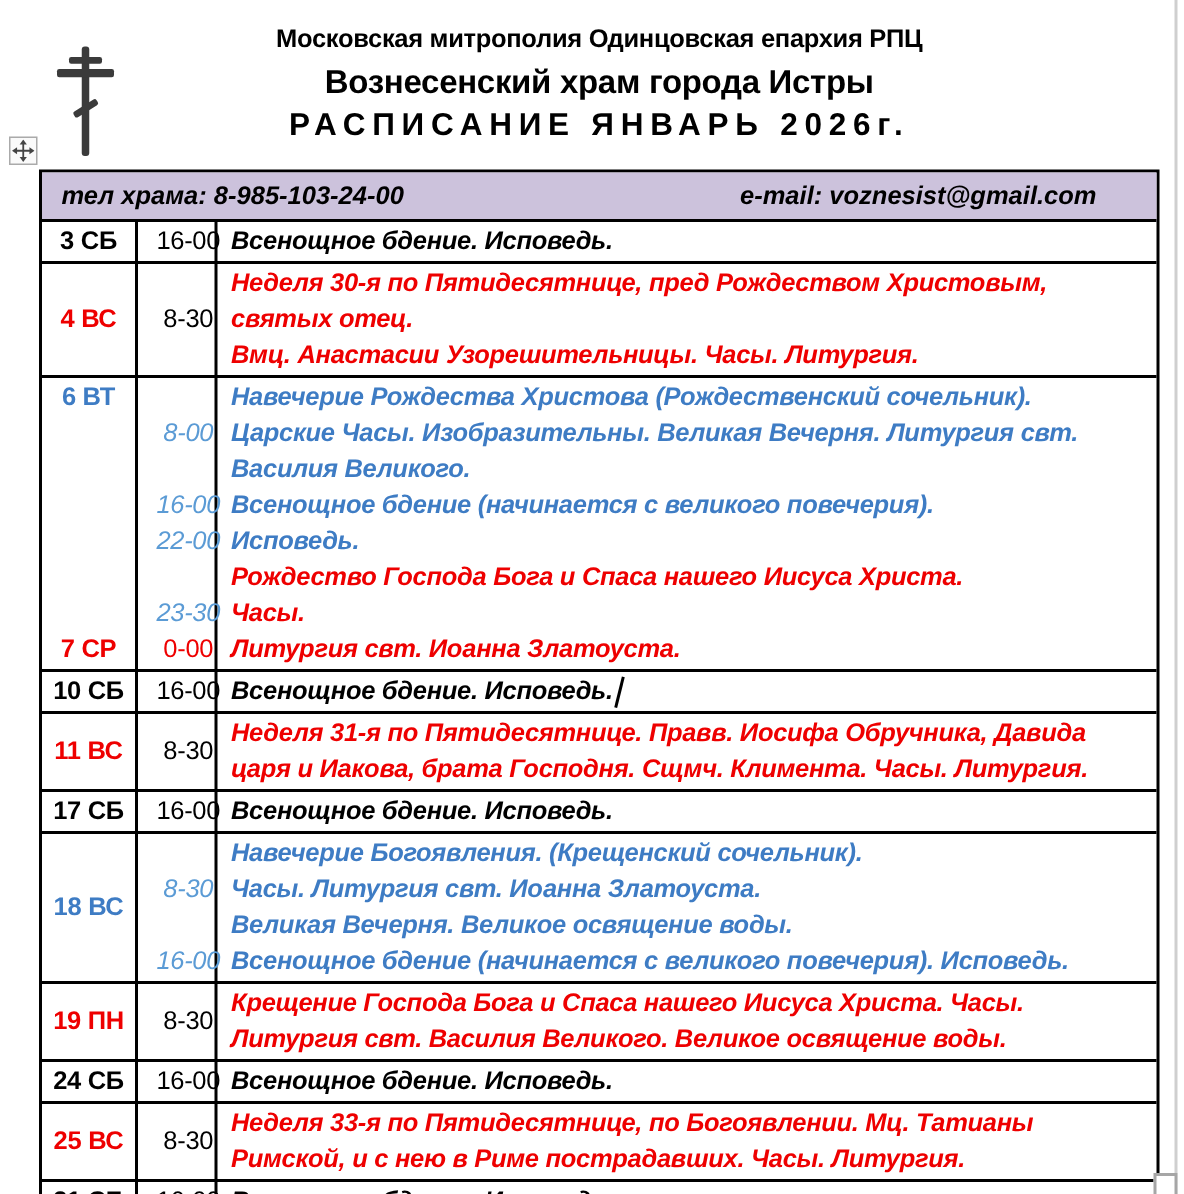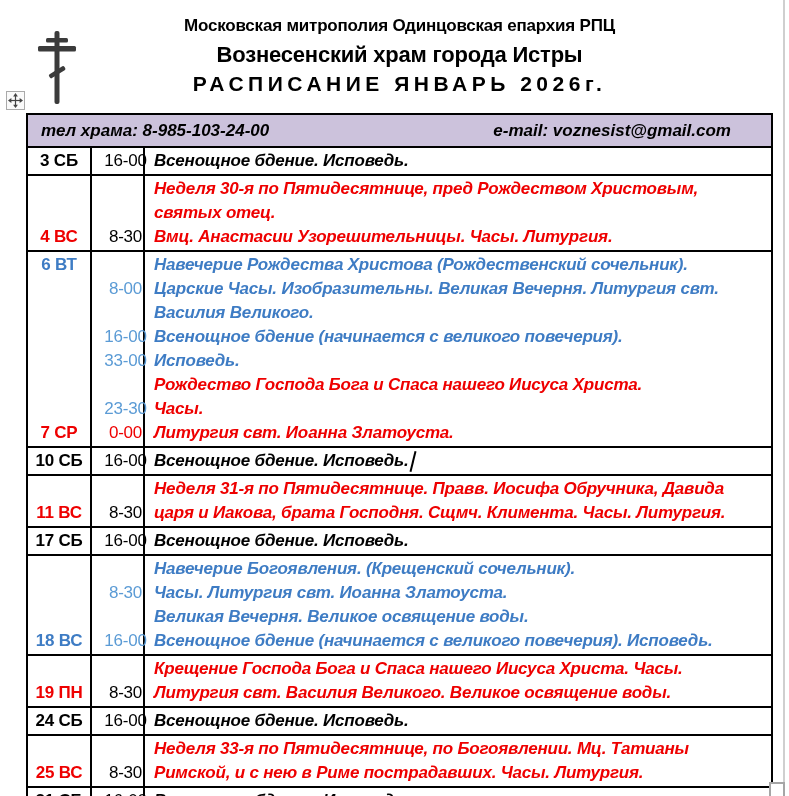--- a/index.html
+++ b/index.html
@@ -23,32 +23,32 @@
 
   
   .sched { position: absolute; left: 26px; top: 113px; width: 747px; border: 2px solid var(--border); background: #fff; }
 
   .contact { height: 33px; background: var(--purple-bar); border-bottom: 2px solid var(--border);
     display: flex; align-items: center; justify-content: space-between;
     padding: 0 40px 0 13px; font-size: 17px; font-weight: 700; font-style: italic; color: #000; }
 
   .t-row { display: grid; grid-template-columns: 64px 53px 1fr; }
   .t-row:not(:last-child) { border-bottom: 2px solid var(--border); }
-  .cell { display: flex; flex-direction: column; justify-content: flex-end; padding: 1px 0; }
+  .cell { display: flex; flex-direction: column; justify-content: center; padding: 1px 0; }
   .cell-date, .cell-time { border-right: 2px solid var(--border); align-items: center; }
   .cell-date { font-weight: 700; }
   .cell-time { font-weight: 400; margin-left: 16px; }
   .cell-desc { padding-left: 9px; font-weight: 700; font-style: italic; }
   .line { height: 24px; display: flex; align-items: center; white-space: nowrap; font-size: 17px; letter-spacing: -0.2px; }
   .cell-date .line, .cell-time .line { justify-content: center; }
 
   .c-black { color: #000; }
   .c-red   { color: var(--red); }
   .c-blue  { color: var(--blue); }
-  .c-tblue { color: var(--time-blue); }
+  .c-tblue { color: var(--time-blue); font-style: italic; }
 
   .caret { display: inline-block; width: 2px; height: 21px; background: #000;
     transform: rotate(14deg); margin-left: 3px; }
 
   
   .edge-line { position: absolute; left: 783px; top: 0; width: 2px; height: 796px; background: #cfcfcf; }
   .resize-handle { position: absolute; left: 769px; top: 782px; width: 16px; height: 16px;
     border: 2px solid var(--handle-gray); background: #fff; }
 </style>
 </head>
@@ -168,21 +168,21 @@
             <div class="line">
               <span class="c-tblue">8-00</span>
             </div>
             <div class="line">
               <span class="c-black"></span>
             </div>
             <div class="line">
               <span class="c-tblue">16-00</span>
             </div>
             <div class="line">
-              <span class="c-tblue">33-00</span>
+              <span class="c-tblue">22-00</span>
             </div>
             <div class="line">
               <span class="c-black"></span>
             </div>
             <div class="line">
               <span class="c-tblue">23-30</span>
             </div>
             <div class="line">
               <span class="c-red">0-00</span>
             </div>

